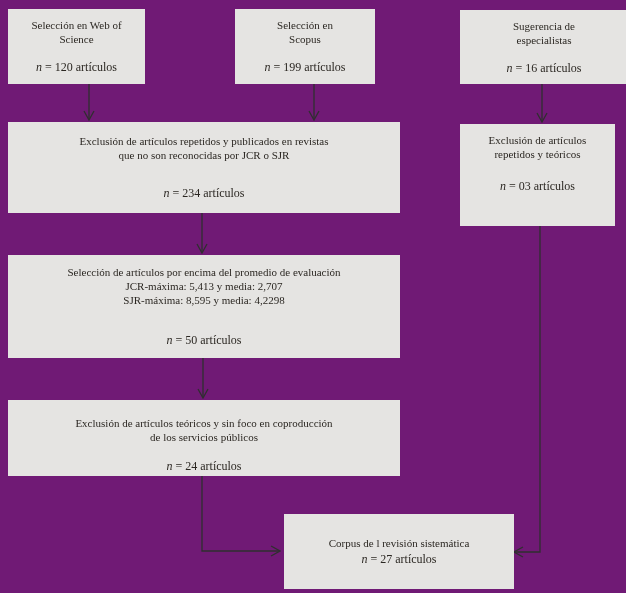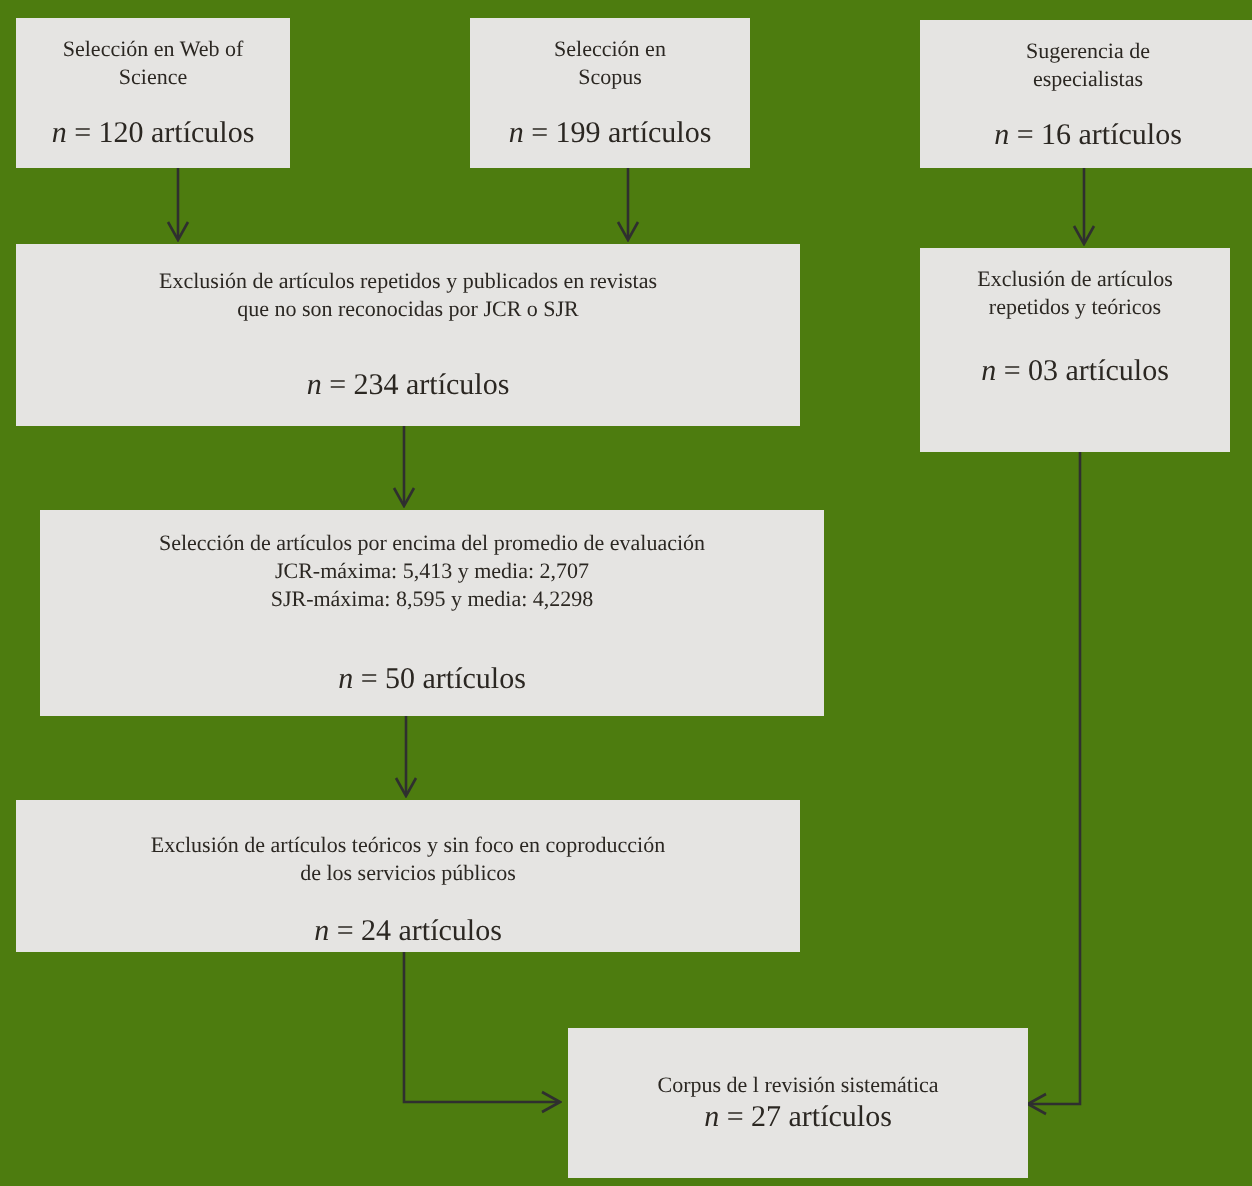--- a/index.html
+++ b/index.html
@@ -4,53 +4,53 @@
 <style>
   html, body {
     margin: 0;
     padding: 0;
     background: #ffffff;
   }
   .canvas {
     position: relative;
     width: 626px;
     height: 593px;
-    background: #4d7c0f;
+    background: #701a75;
     font-family: "Liberation Serif", "DejaVu Serif", serif;
     color: #2b2722;
     overflow: hidden;
   }
   .flowbox {
     position: absolute;
     background: #e5e4e2;
     display: flex;
     flex-direction: column;
     align-items: center;
     box-sizing: border-box;
     text-align: center;
   }
   .flowbox .title {
     white-space: pre-line;
     font-size: 11px;
     line-height: 14px;
   }
   .flowbox .count {
-    font-size: 15px;
+    font-size: 12px;
     line-height: 14px;
   }
   .flowbox .count::first-letter {
     font-style: italic;
   }
   
   .b-wos        { left: 8px;   top: 9px;   width: 137px; height: 75px; padding-top: 9px; }
   .b-scopus     { left: 235px; top: 9px;   width: 140px; height: 75px; padding-top: 9px; }
   .b-sugerencia { left: 460px; top: 10px;  width: 168px; height: 74px; padding-top: 9px; }
   .b-excl-jcr   { left: 8px;   top: 122px; width: 392px; height: 91px; padding-top: 12px; }
   .b-excl-rep   { left: 460px; top: 124px; width: 155px; height: 102px; padding-top: 9px; }
-  .b-promedio   { left: 20px;   top: 255px; width: 392px; height: 103px; padding-top: 10px; }
+  .b-promedio   { left: 8px;   top: 255px; width: 392px; height: 103px; padding-top: 10px; }
   .b-excl-teo   { left: 8px;   top: 400px; width: 392px; height: 76px; padding-top: 16px; }
   .b-corpus     { left: 284px; top: 514px; width: 230px; height: 75px; padding-top: 22px; }
 
   .m-14 { margin-top: 14px; }
   .m-18 { margin-top: 18px; font-family: Liberation Serif, serif; }
   .m-24 { margin-top: 24px; }
   .m-26 { margin-top: 26px; }
   .m-15 { margin-top: 15px; }
   .m-2  { margin-top: 2px; }
 

